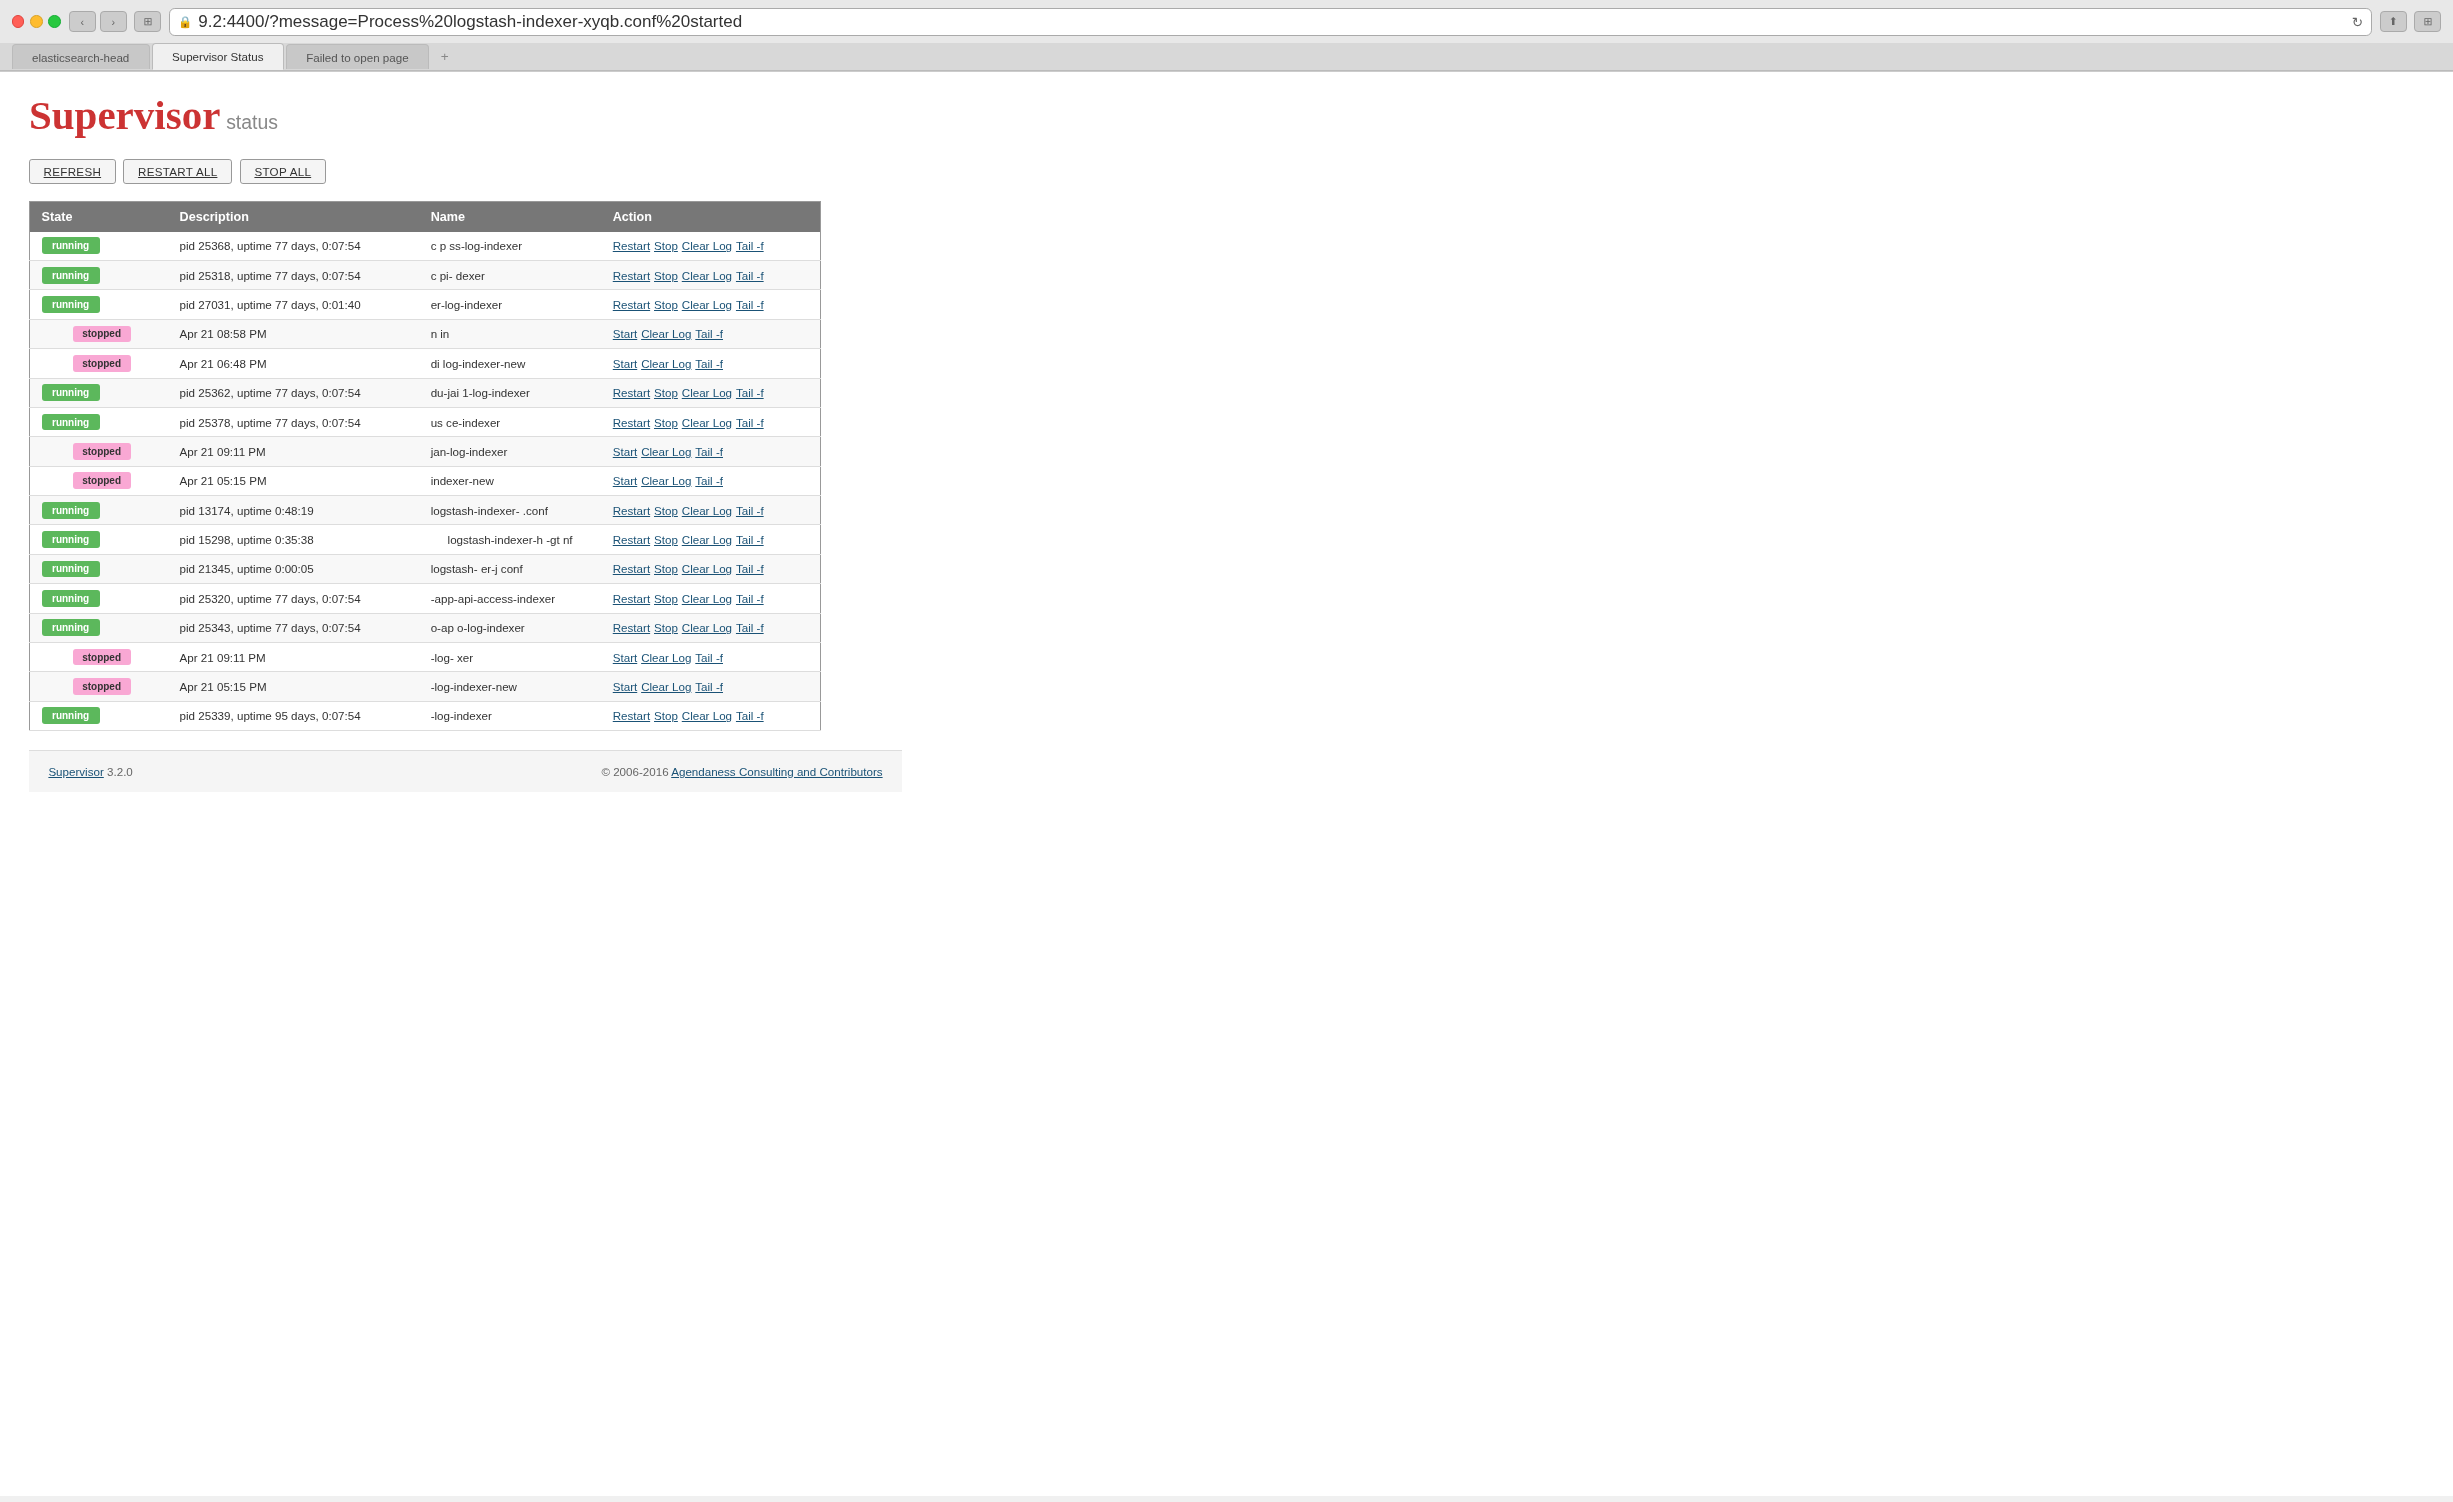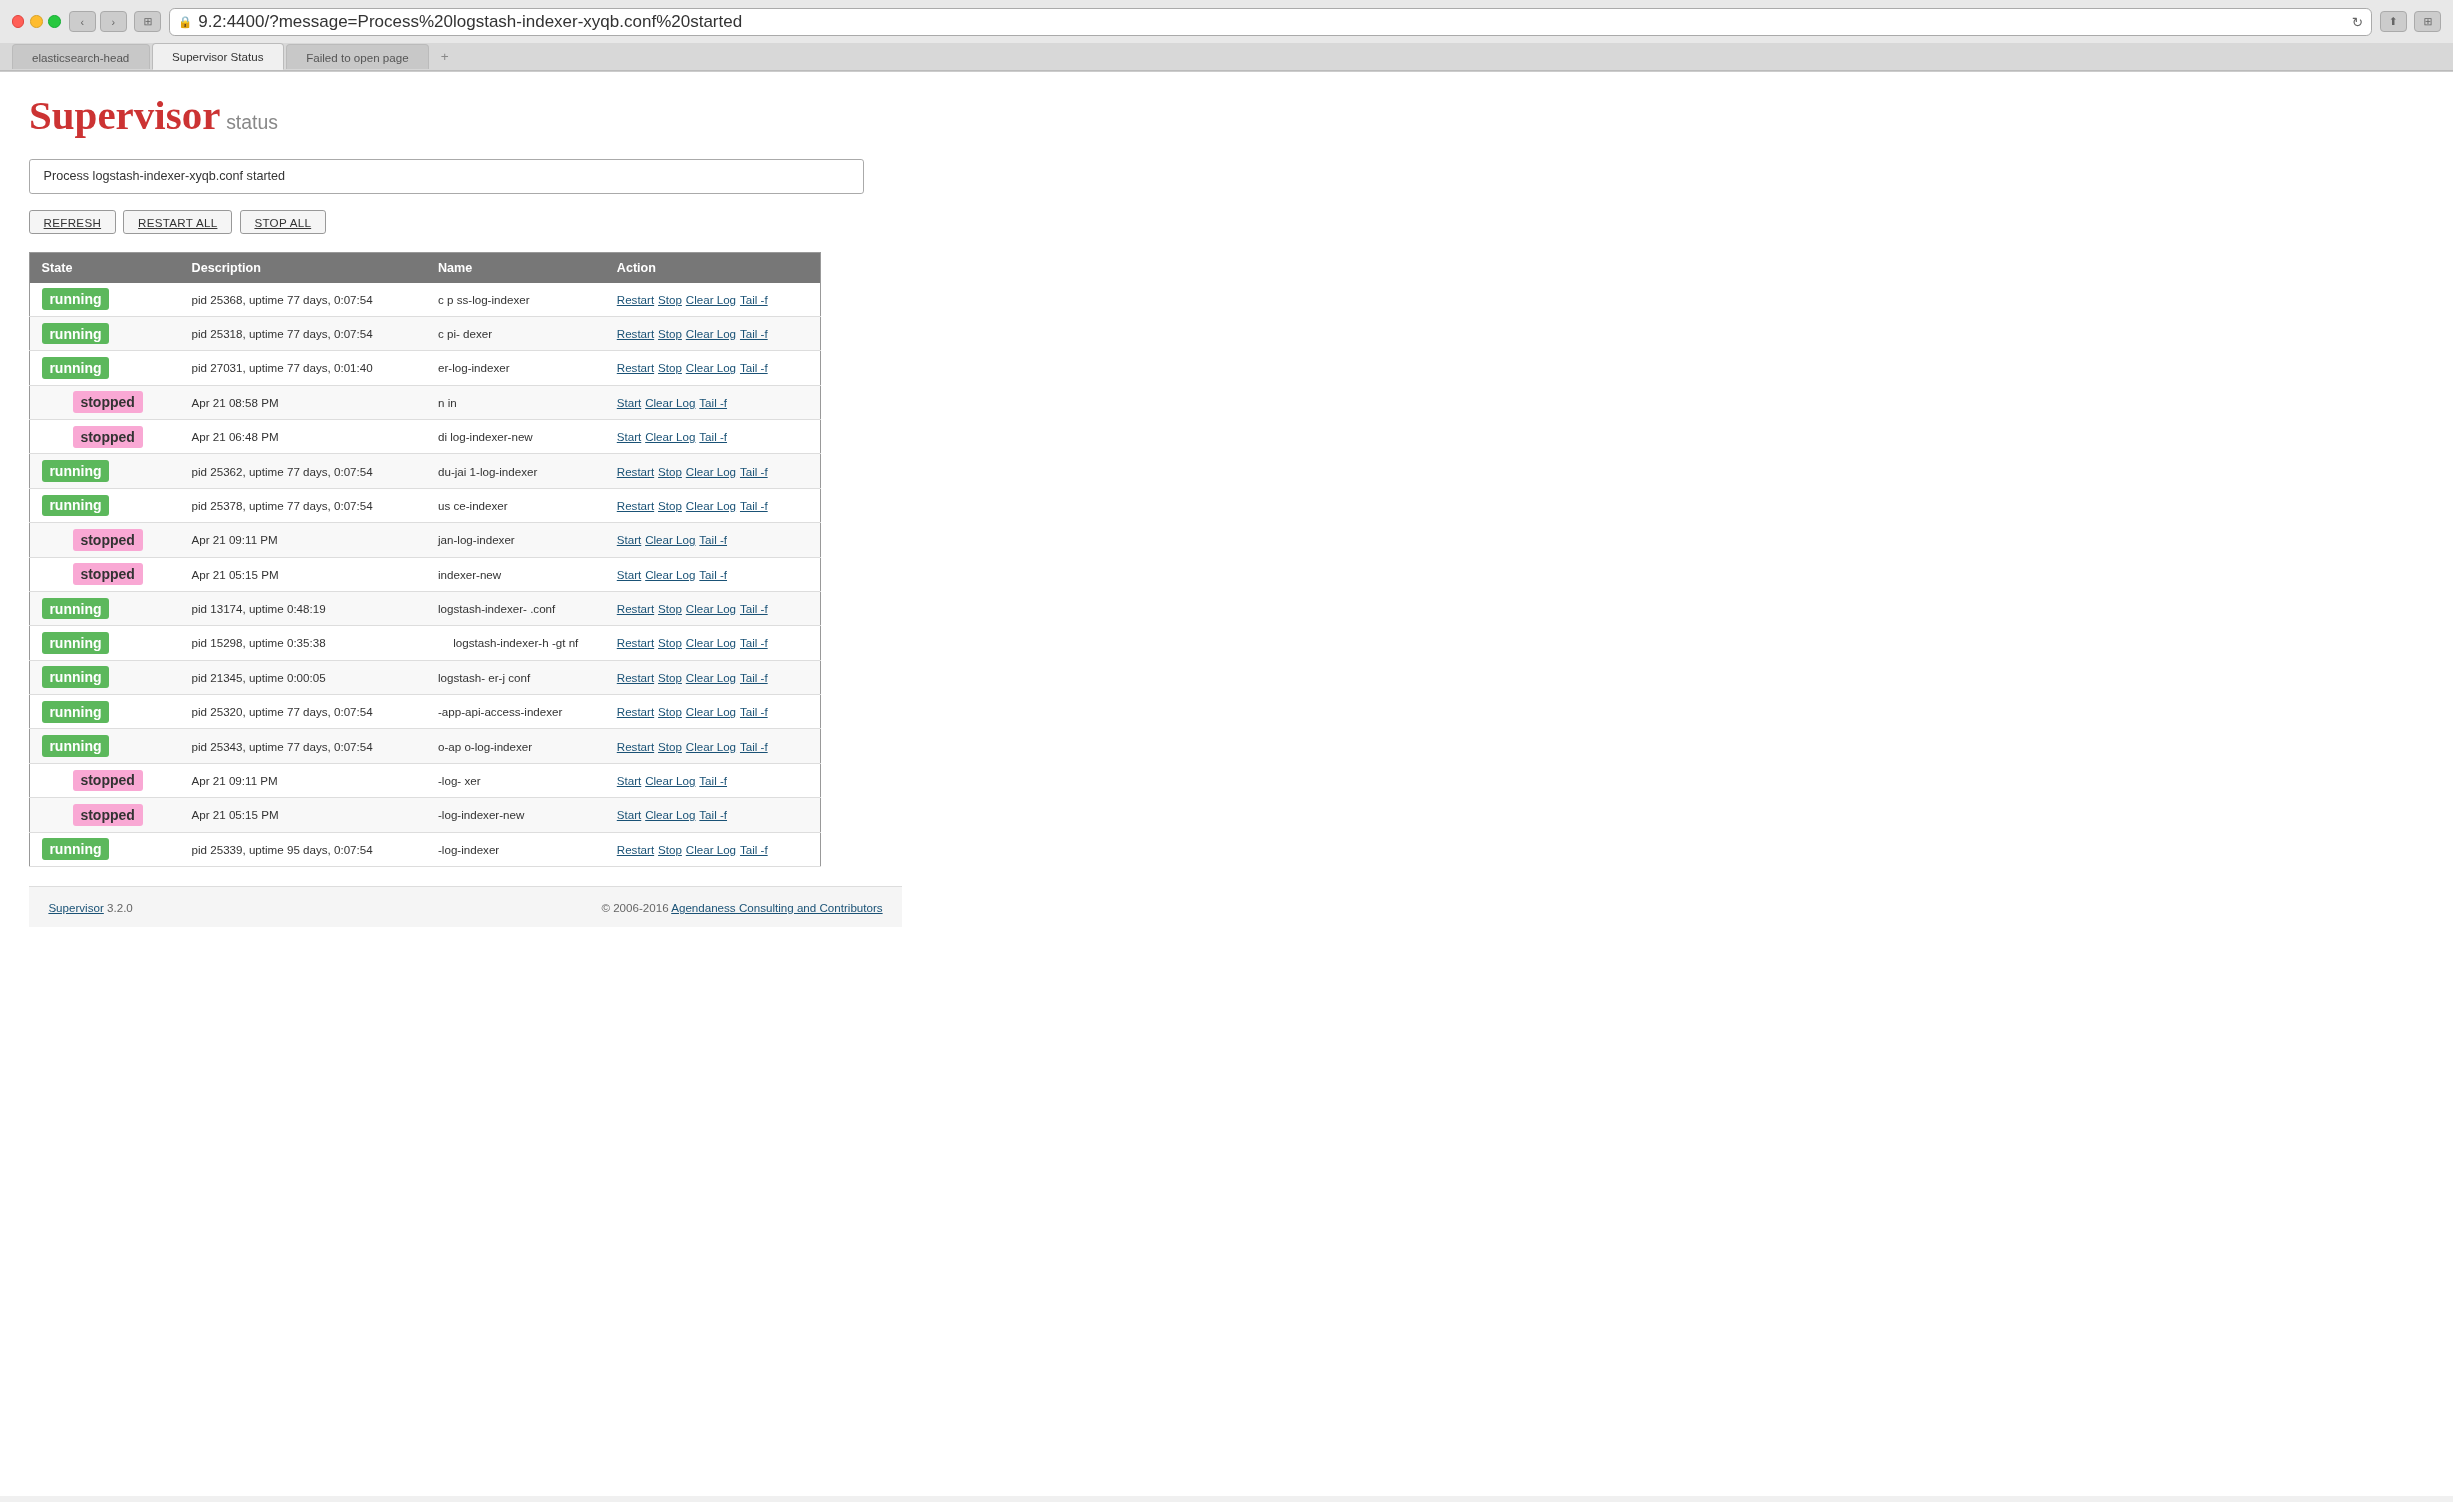--- a/index.html
+++ b/index.html
@@ -207,21 +207,21 @@
       vertical-align: middle;
     }
     .process-table tr:nth-child(odd) td { background: #ffffff; }
     .process-table tr:nth-child(even) td { background: #f8f8f8; }
 
     
     .state-badge {
       display: inline-block;
       padding: 2.9px 7.8px;
       border-radius: 2.9px;
-      font-size: 14px;
+      font-size: 10px;
       font-weight: 600;
       color: white;
       min-width: 58px;
       text-align: center;
     }
     .state-running { background: #5cb85c; }
     .state-stopped { background: #f9a8d4; color: #333; margin-left: 31px; }
 
     
     .action-link {
@@ -286,23 +286,20 @@
 
 <div class="page-content">
 
   <div class="supervisor-header">
     <div class="supervisor-title">
       <span class="supervisor-brand">Supervisor</span>
       <span class="supervisor-subtitle">status</span>
     </div>
   </div>
 
-  <div class="message-box">
-    <span>Process logstash-indexer-xyqb.conf started</span>
-  </div>
 
   <div class="action-buttons">
     <button class="btn-action">REFRESH</button>
     <button class="btn-action">RESTART ALL</button>
     <button class="btn-action">STOP ALL</button>
   </div>
 
   <table class="process-table">
     <thead>
       <tr>

